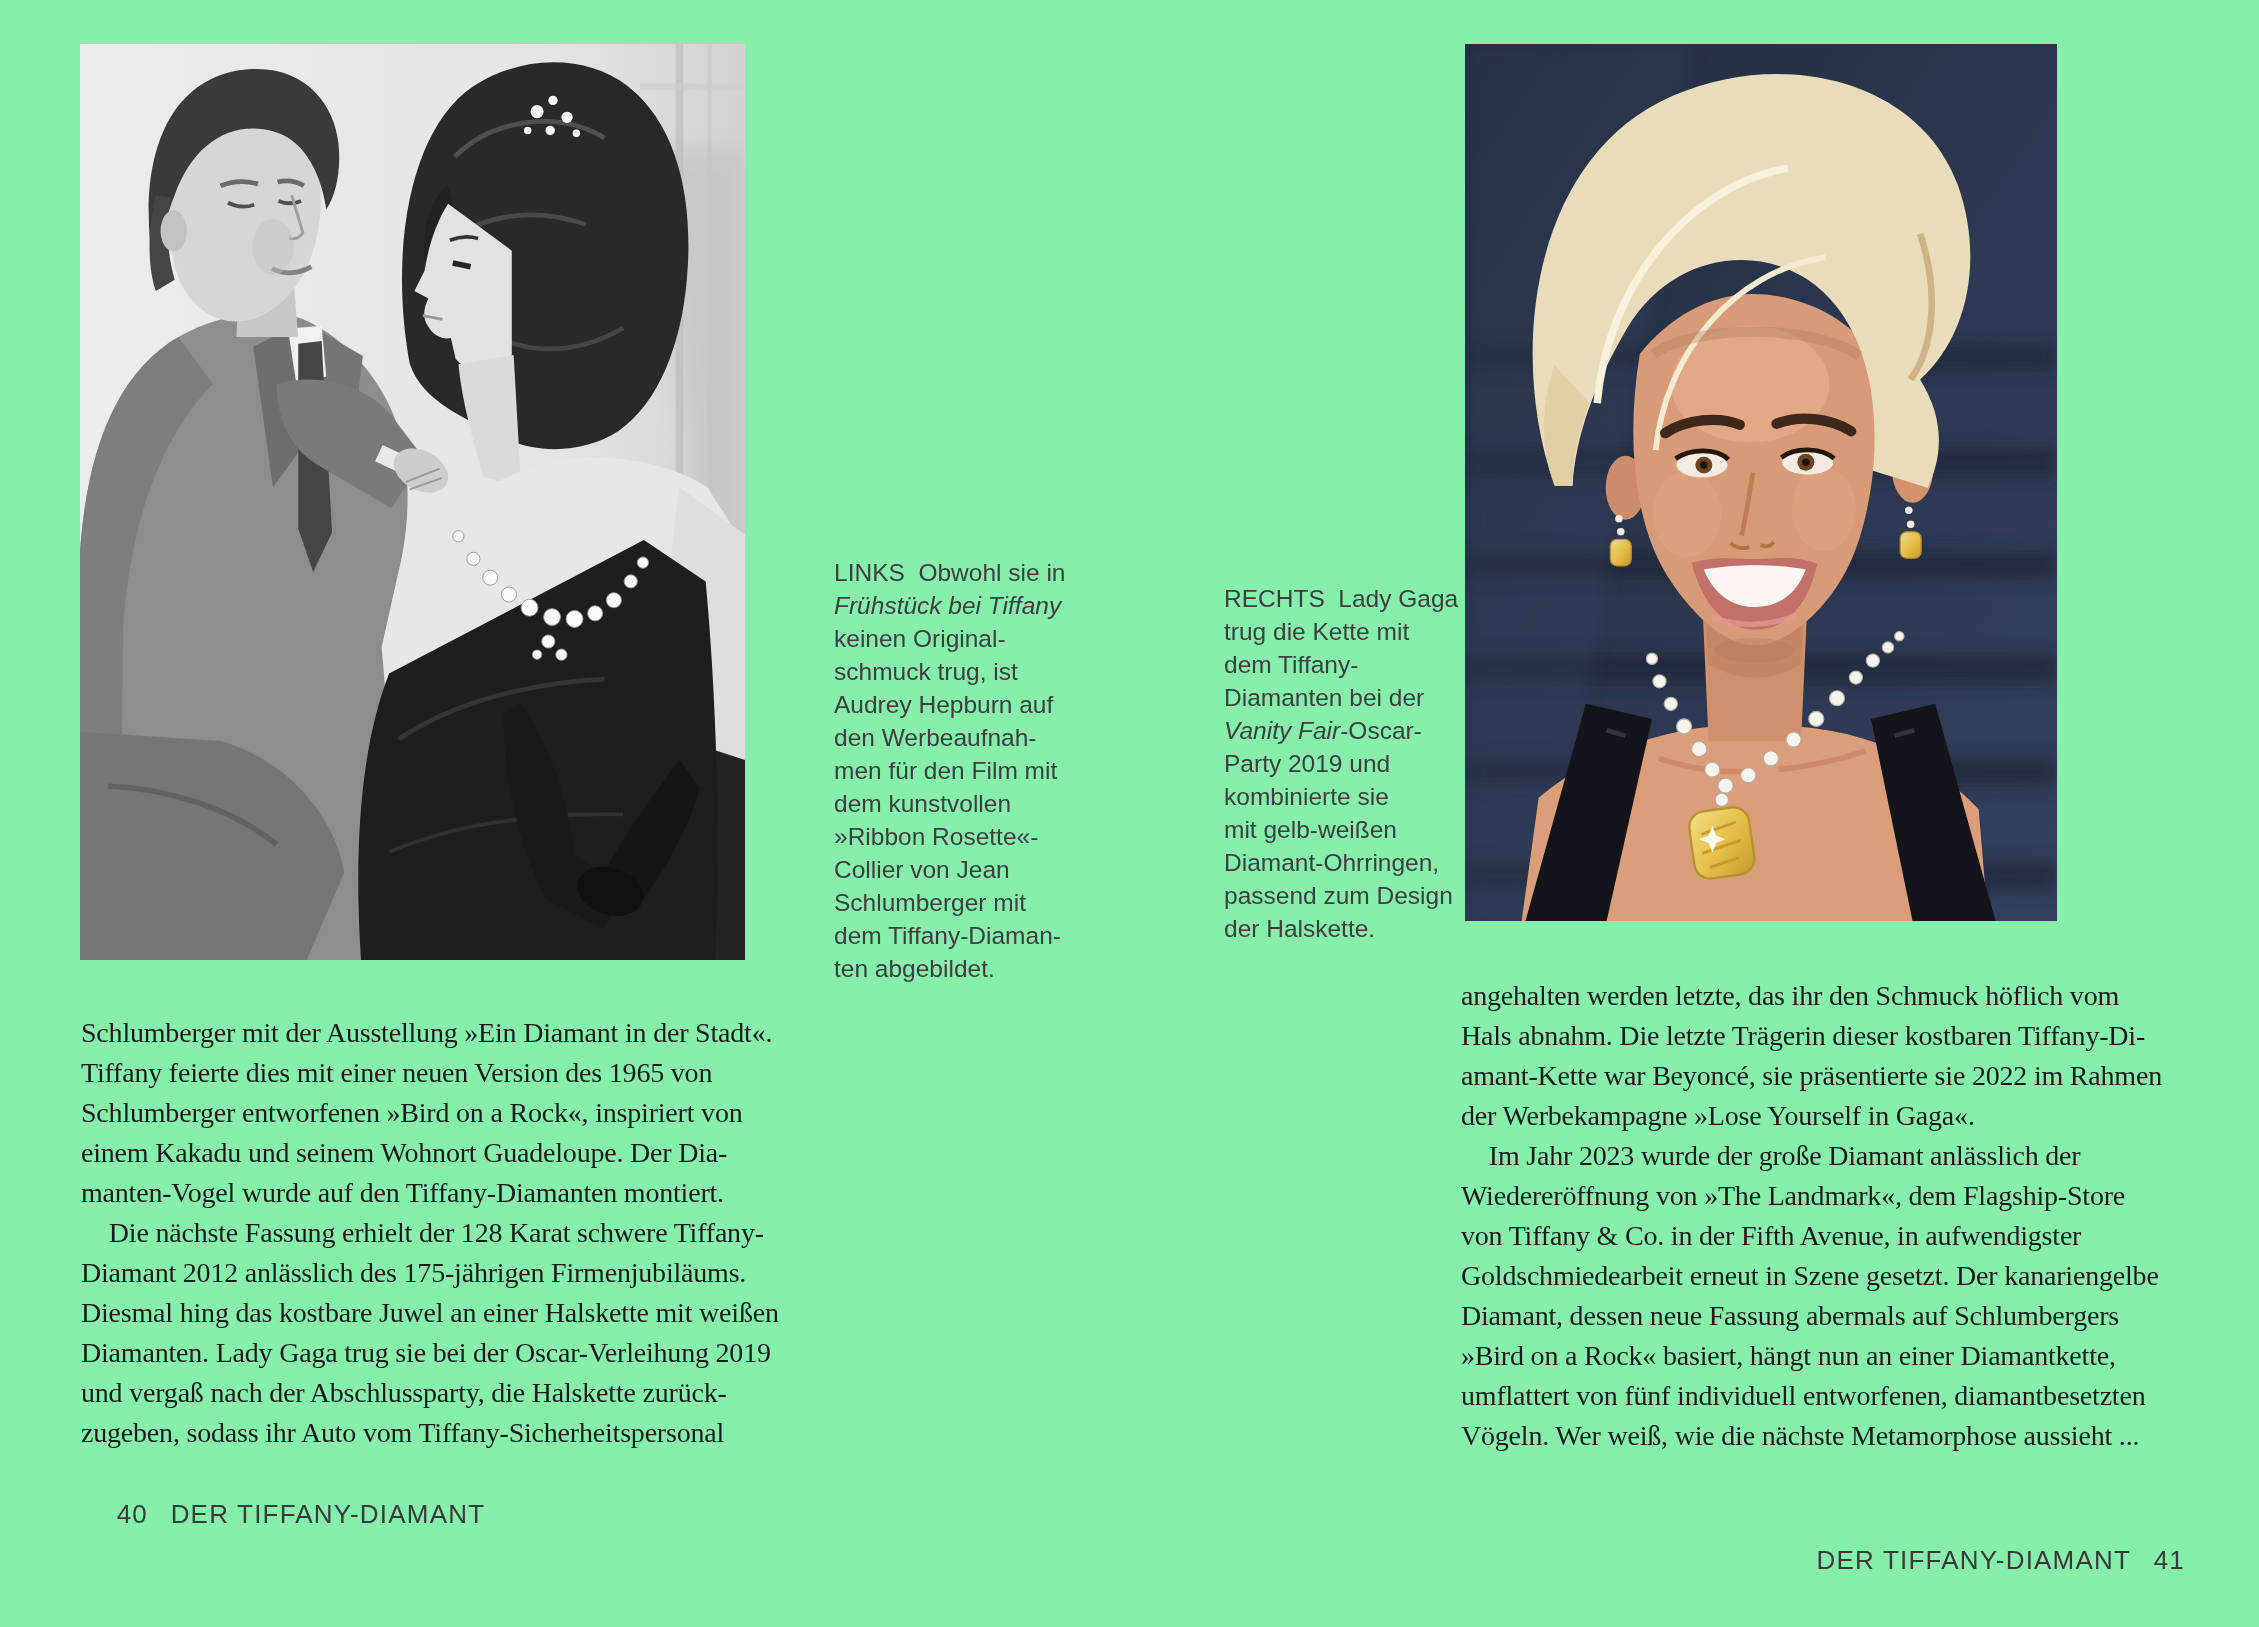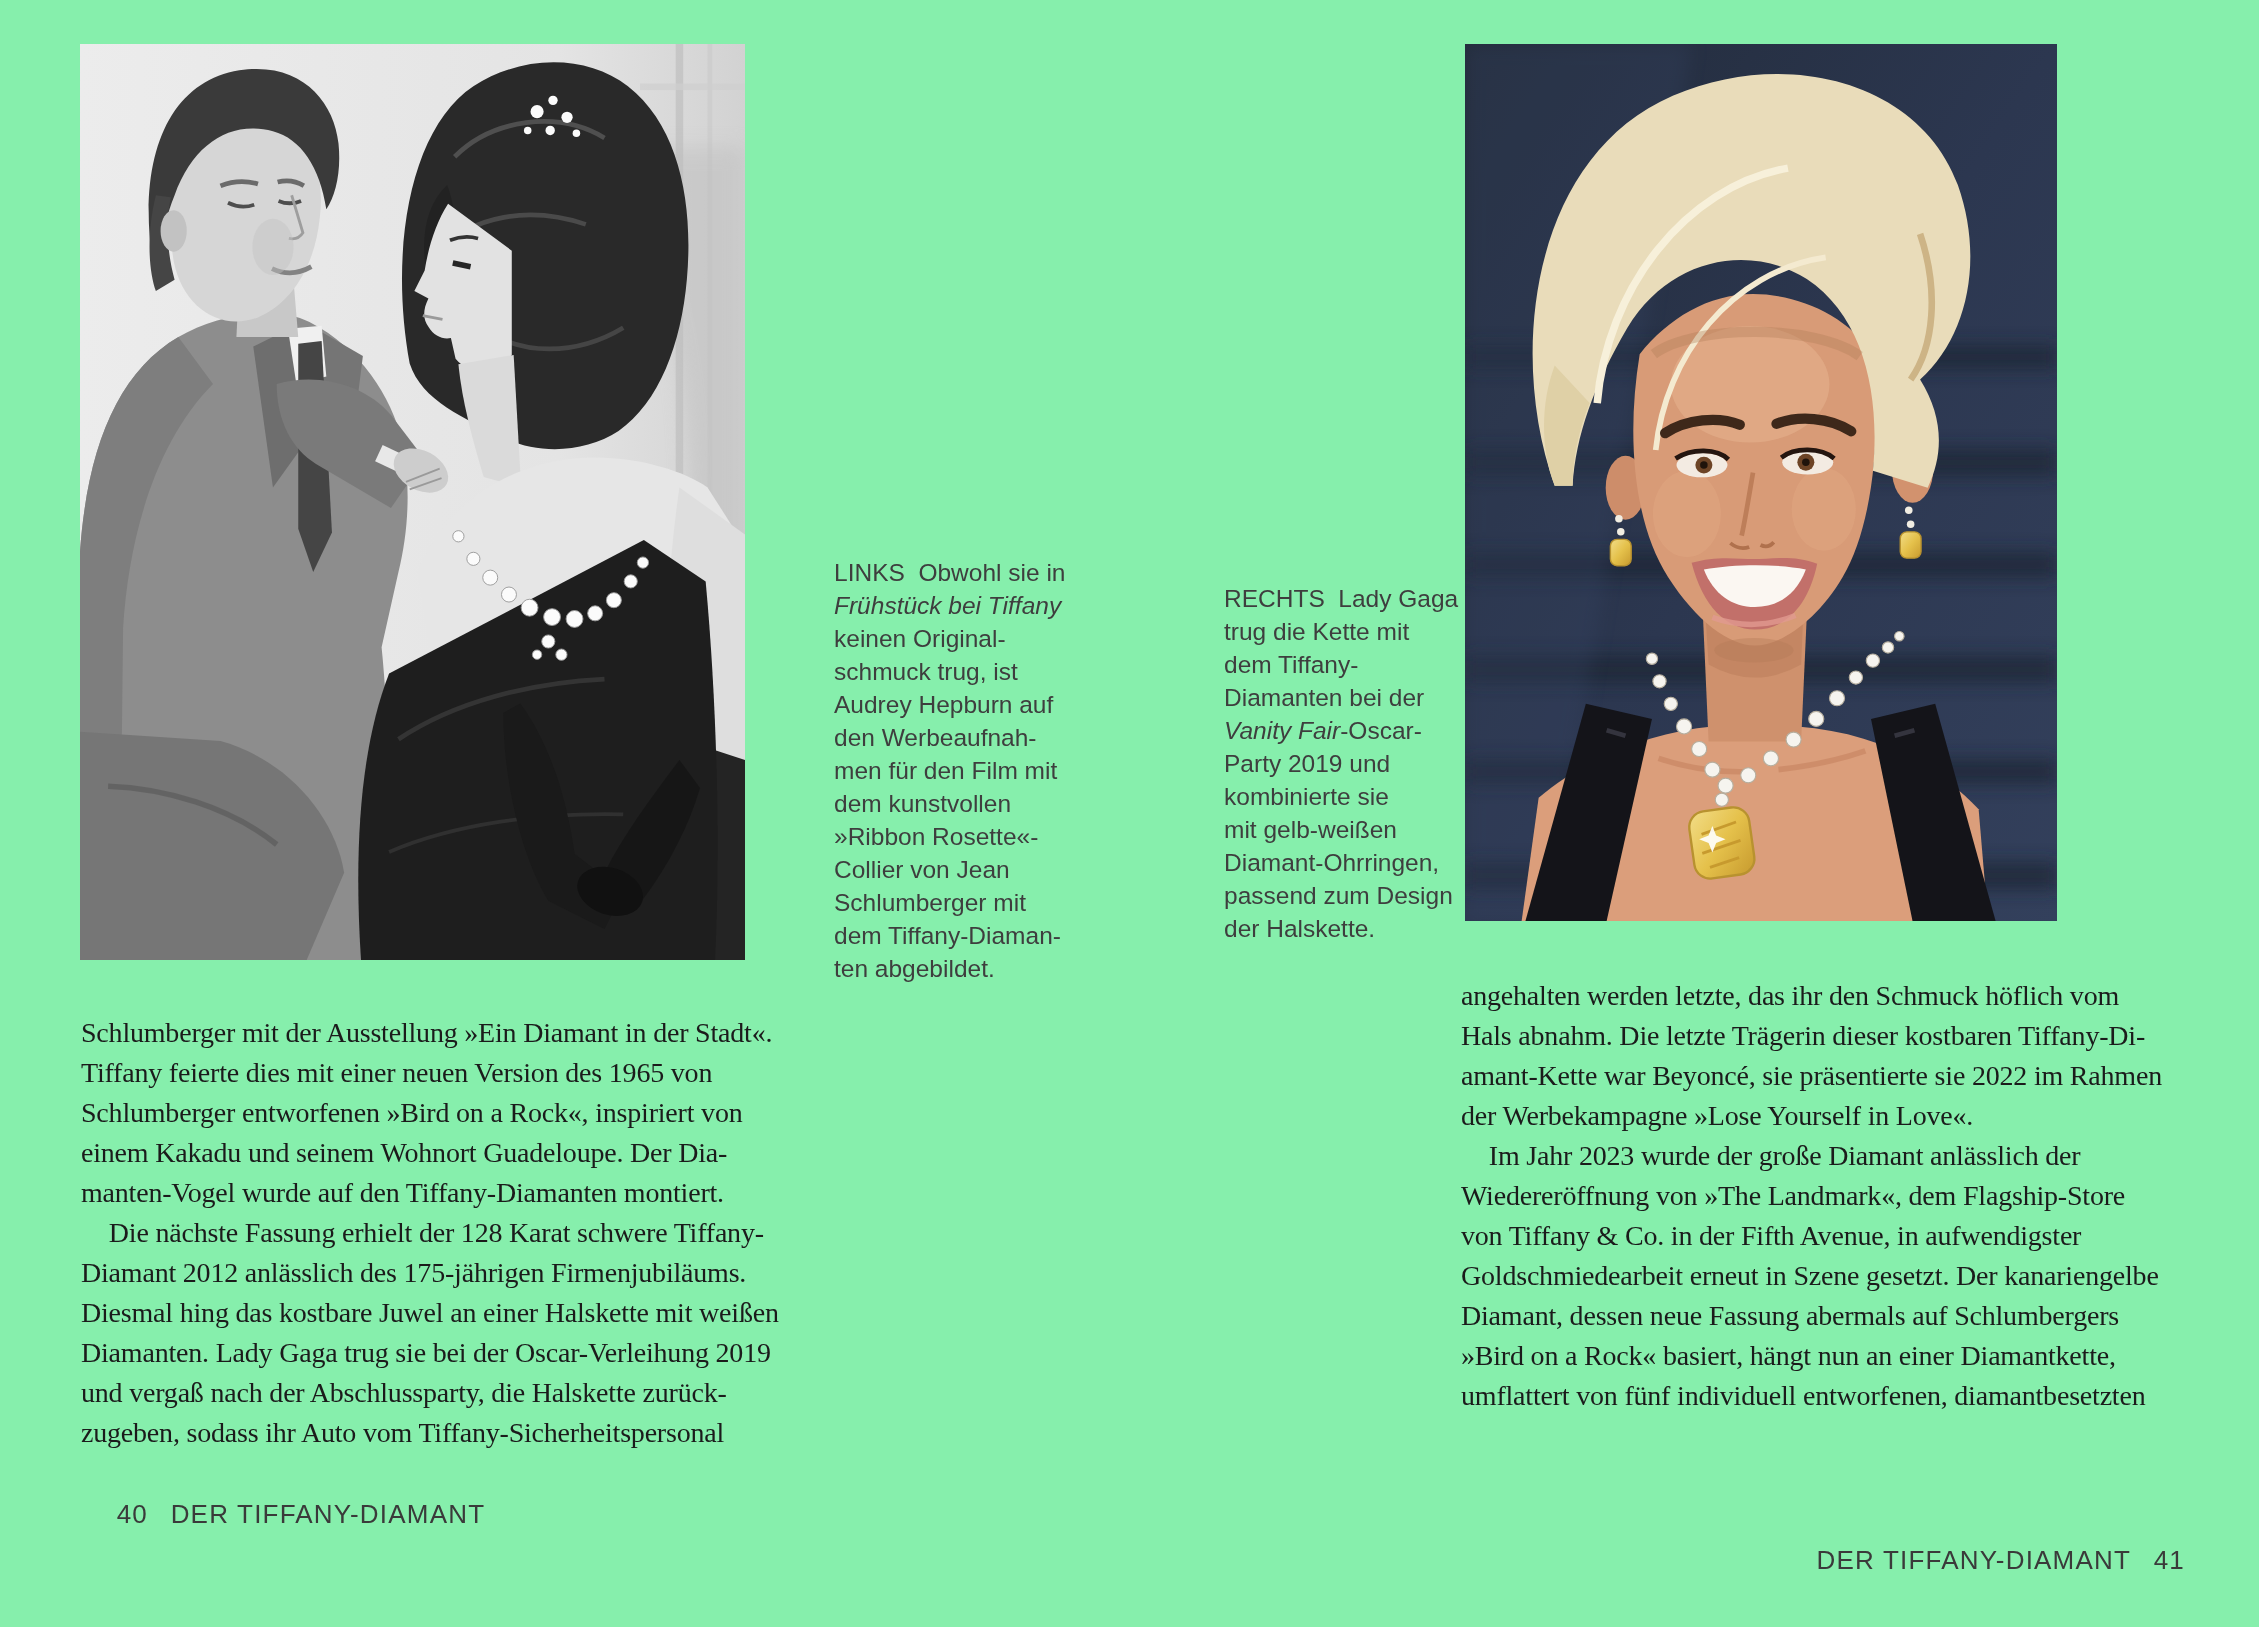--- a/index.html
+++ b/index.html
@@ -260,28 +260,29 @@
       <div class="ln">Diesmal hing das kostbare Juwel an einer Halskette mit weißen</div>
       <div class="ln">Diamanten. Lady Gaga trug sie bei der Oscar-Verleihung 2019</div>
       <div class="ln">und vergaß nach der Abschlussparty, die Halskette zurück-</div>
       <div class="ln">zugeben, sodass ihr Auto vom Tiffany-Sicherheitspersonal</div>
     </div>
 
   <div class="bodytext" style="left:1461px;top:976px;width:772px;">
       <div class="ln">angehalten werden letzte, das ihr den Schmuck höflich vom</div>
       <div class="ln">Hals abnahm. Die letzte Trägerin dieser kostbaren Tiffany-Di-</div>
       <div class="ln">amant-Kette war Beyoncé, sie präsentierte sie 2022 im Rahmen</div>
-      <div class="ln">der Werbekampagne »Lose Yourself in Love«.</div>
+      <div class="ln">der Werbekampagne »Lose Yourself in Gaga«.</div>
       <div class="ln"> Im Jahr 2023 wurde der große Diamant anlässlich der</div>
       <div class="ln">Wiedereröffnung von »The Landmark«, dem Flagship-Store</div>
       <div class="ln">von Tiffany &amp; Co. in der Fifth Avenue, in aufwendigster</div>
       <div class="ln">Goldschmiedearbeit erneut in Szene gesetzt. Der kanariengelbe</div>
       <div class="ln">Diamant, dessen neue Fassung abermals auf Schlumbergers</div>
       <div class="ln">»Bird on a Rock« basiert, hängt nun an einer Diamantkette,</div>
       <div class="ln">umflattert von fünf individuell entworfenen, diamantbesetzten</div>
+      <div class="ln">Vögeln. Wer weiß, wie die nächste Metamorphose aussieht ...</div>
     </div>
 
   <div class="footer fl" style="left:83px;top:1468px;">
     <span class="num">40</span><span>DER TIFFANY-DIAMANT</span>
   </div>
 
   <div class="footer fr" style="right:75px;top:1514px;">
     <span>DER TIFFANY-DIAMANT</span><span class="num">41</span>
   </div>
 

